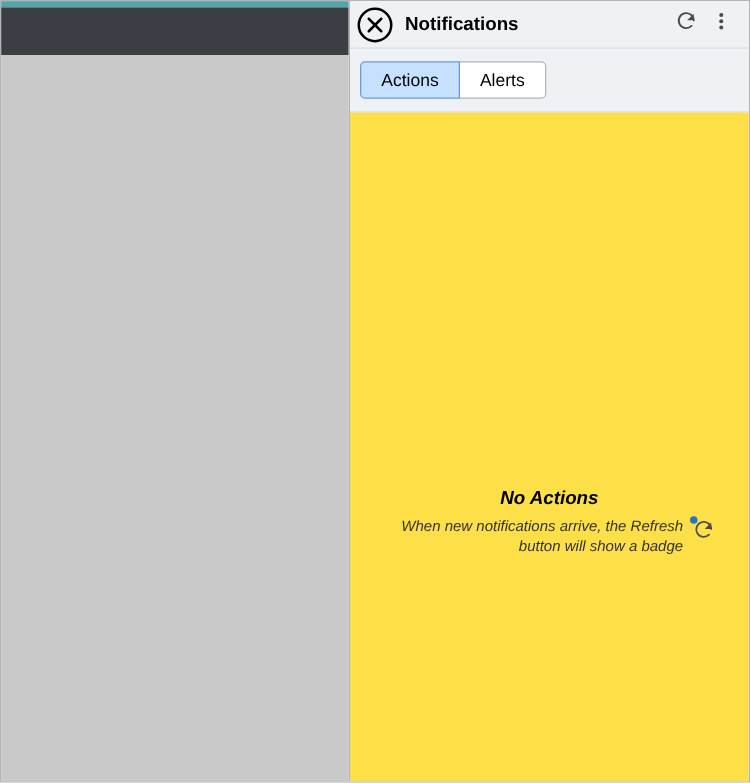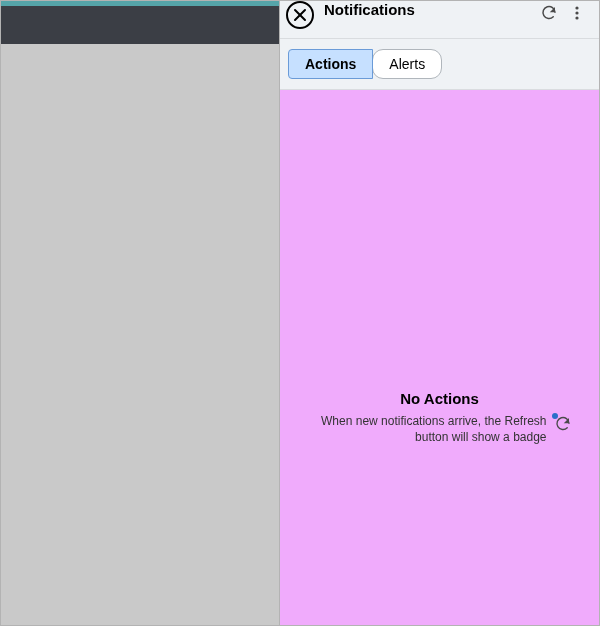--- a/index.html
+++ b/index.html
@@ -46,20 +46,21 @@
       width: 320px;
       height: 100%;
       background: #eff2f5;
       border-left: 1px solid #b3b3b3;
       display: flex;
       flex-direction: column;
       position: relative;
     }
     .panel-header {
       display: flex;
+      align-items: center;
       height: 38px;
       padding: 0 8px 0 6px;
       border-bottom: 1px solid #d9dcdf;
       background: #eff2f5;
     }
     .close-btn {
       width: 28px;
       height: 28px;
       border: 2px solid #000;
       border-radius: 50%;
@@ -104,37 +105,37 @@
       cursor: pointer;
       border: 1px solid #b0b6bc;
       background: #fff;
       color: #000;
       border-radius: 4px;
       position: relative;
     }
     .tab.active {
       background: #c6e0ff;
       border: 1px solid #6a9bd8;
-      font-weight: 700;
+      font-weight: 400;
       z-index: 1;
     }
     .tab:first-child {
       border-top-right-radius: 0;
       border-bottom-right-radius: 0;
     }
     .tab:last-child {
       border-top-left-radius: 0;
       border-bottom-left-radius: 0;
       margin-left: -1px;
-      border-radius: 11px;
     }
     .content {
       flex: 1;
-      background: #f0abfc;
-      position: relative;
+      background: #fde047;
+      position: relative;
+      font-style: italic;
     }
     .empty-state {
       position: absolute;
       top: 300px;
       left: 0;
       right: 0;
       text-align: center;
       padding: 0 14px;
     }
     .empty-title {

